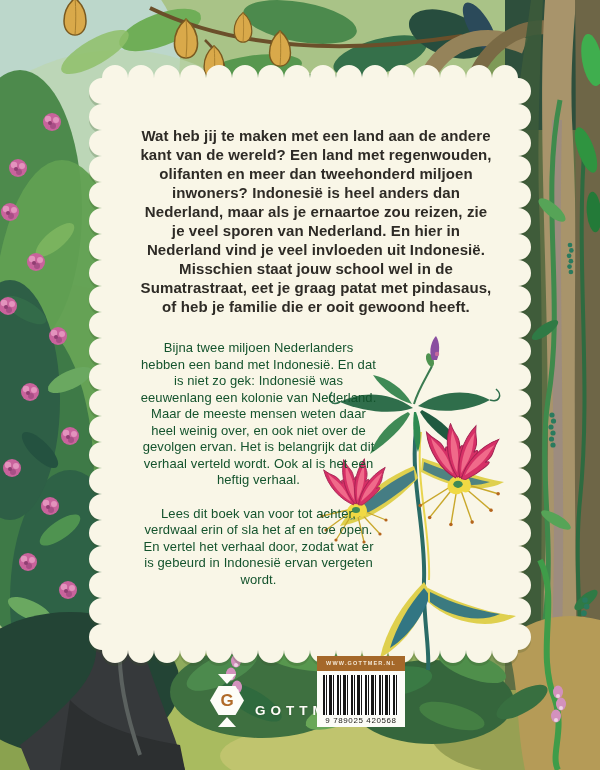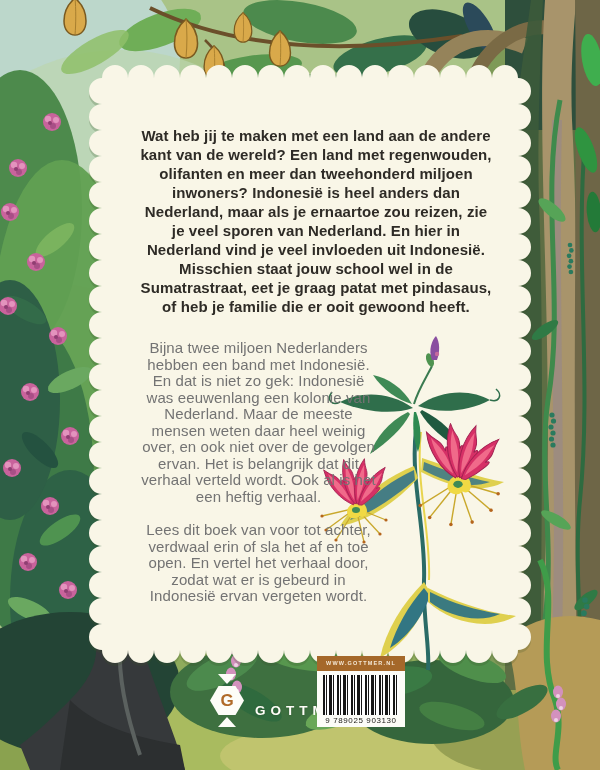--- a/index.html
+++ b/index.html
@@ -7,21 +7,21 @@
          font-family:"Liberation Sans",sans-serif;}
   .cover svg{display:block;}
   .bg{position:absolute;left:0;top:0;z-index:0;}
   .stamp-layer{position:absolute;left:0;top:0;z-index:1;}
   .flower-layer{position:absolute;left:318px;top:330px;width:210px;height:345px;z-index:2;}
   .panel-text{position:absolute;left:102px;top:78px;width:416px;height:572px;
               box-sizing:border-box;padding:48px 28px 0 38px;z-index:3;color:#2d2a24;text-align:center;}
   .intro{margin:0 0 24px 0;width:352px;font-size:15px;line-height:19px;font-weight:bold;
          color:#2e2b26;letter-spacing:.1px;}
   .body-col{width:237px;}
-  .body-col p{margin:0 0 17px 0;font-size:15px;line-height:16.5px;color:#737373;
+  .body-col p{margin:0 0 17px 0;font-size:13px;line-height:16.5px;color:#14532d;
               letter-spacing:.1px;}
   
   .publisher{position:absolute;left:210px;top:674px;z-index:4;display:flex;
              align-items:flex-end;gap:11px;}
   .logo-mark{display:flex;flex-direction:column;align-items:center;}
   .tri-down{width:0;height:0;border-left:9px solid transparent;border-right:9px solid transparent;
             border-top:10px solid #fdfdf8;margin-bottom:2px;}
   .tri-up{width:0;height:0;border-left:9px solid transparent;border-right:9px solid transparent;
           border-bottom:10px solid #fdfdf8;margin-top:2px;}
   .hexagon{width:34px;height:29px;background:#fdfdf8;display:flex;align-items:center;
@@ -330,17 +330,17 @@
       </div>
       <div class="tri-up"></div>
     </div>
     <div class="wordmark">GOTTMER</div>
   </div>
 
   <div class="barcode">
     <div class="barcode-band">WWW.GOTTMER.NL</div>
     <div class="barcode-box">
       <div class="bars"></div>
-      <div class="isbn">9 789025 903130</div>
+      <div class="isbn">9 789025 420568</div>
     </div>
   </div>
 
 </div>
 
 </body></html>

